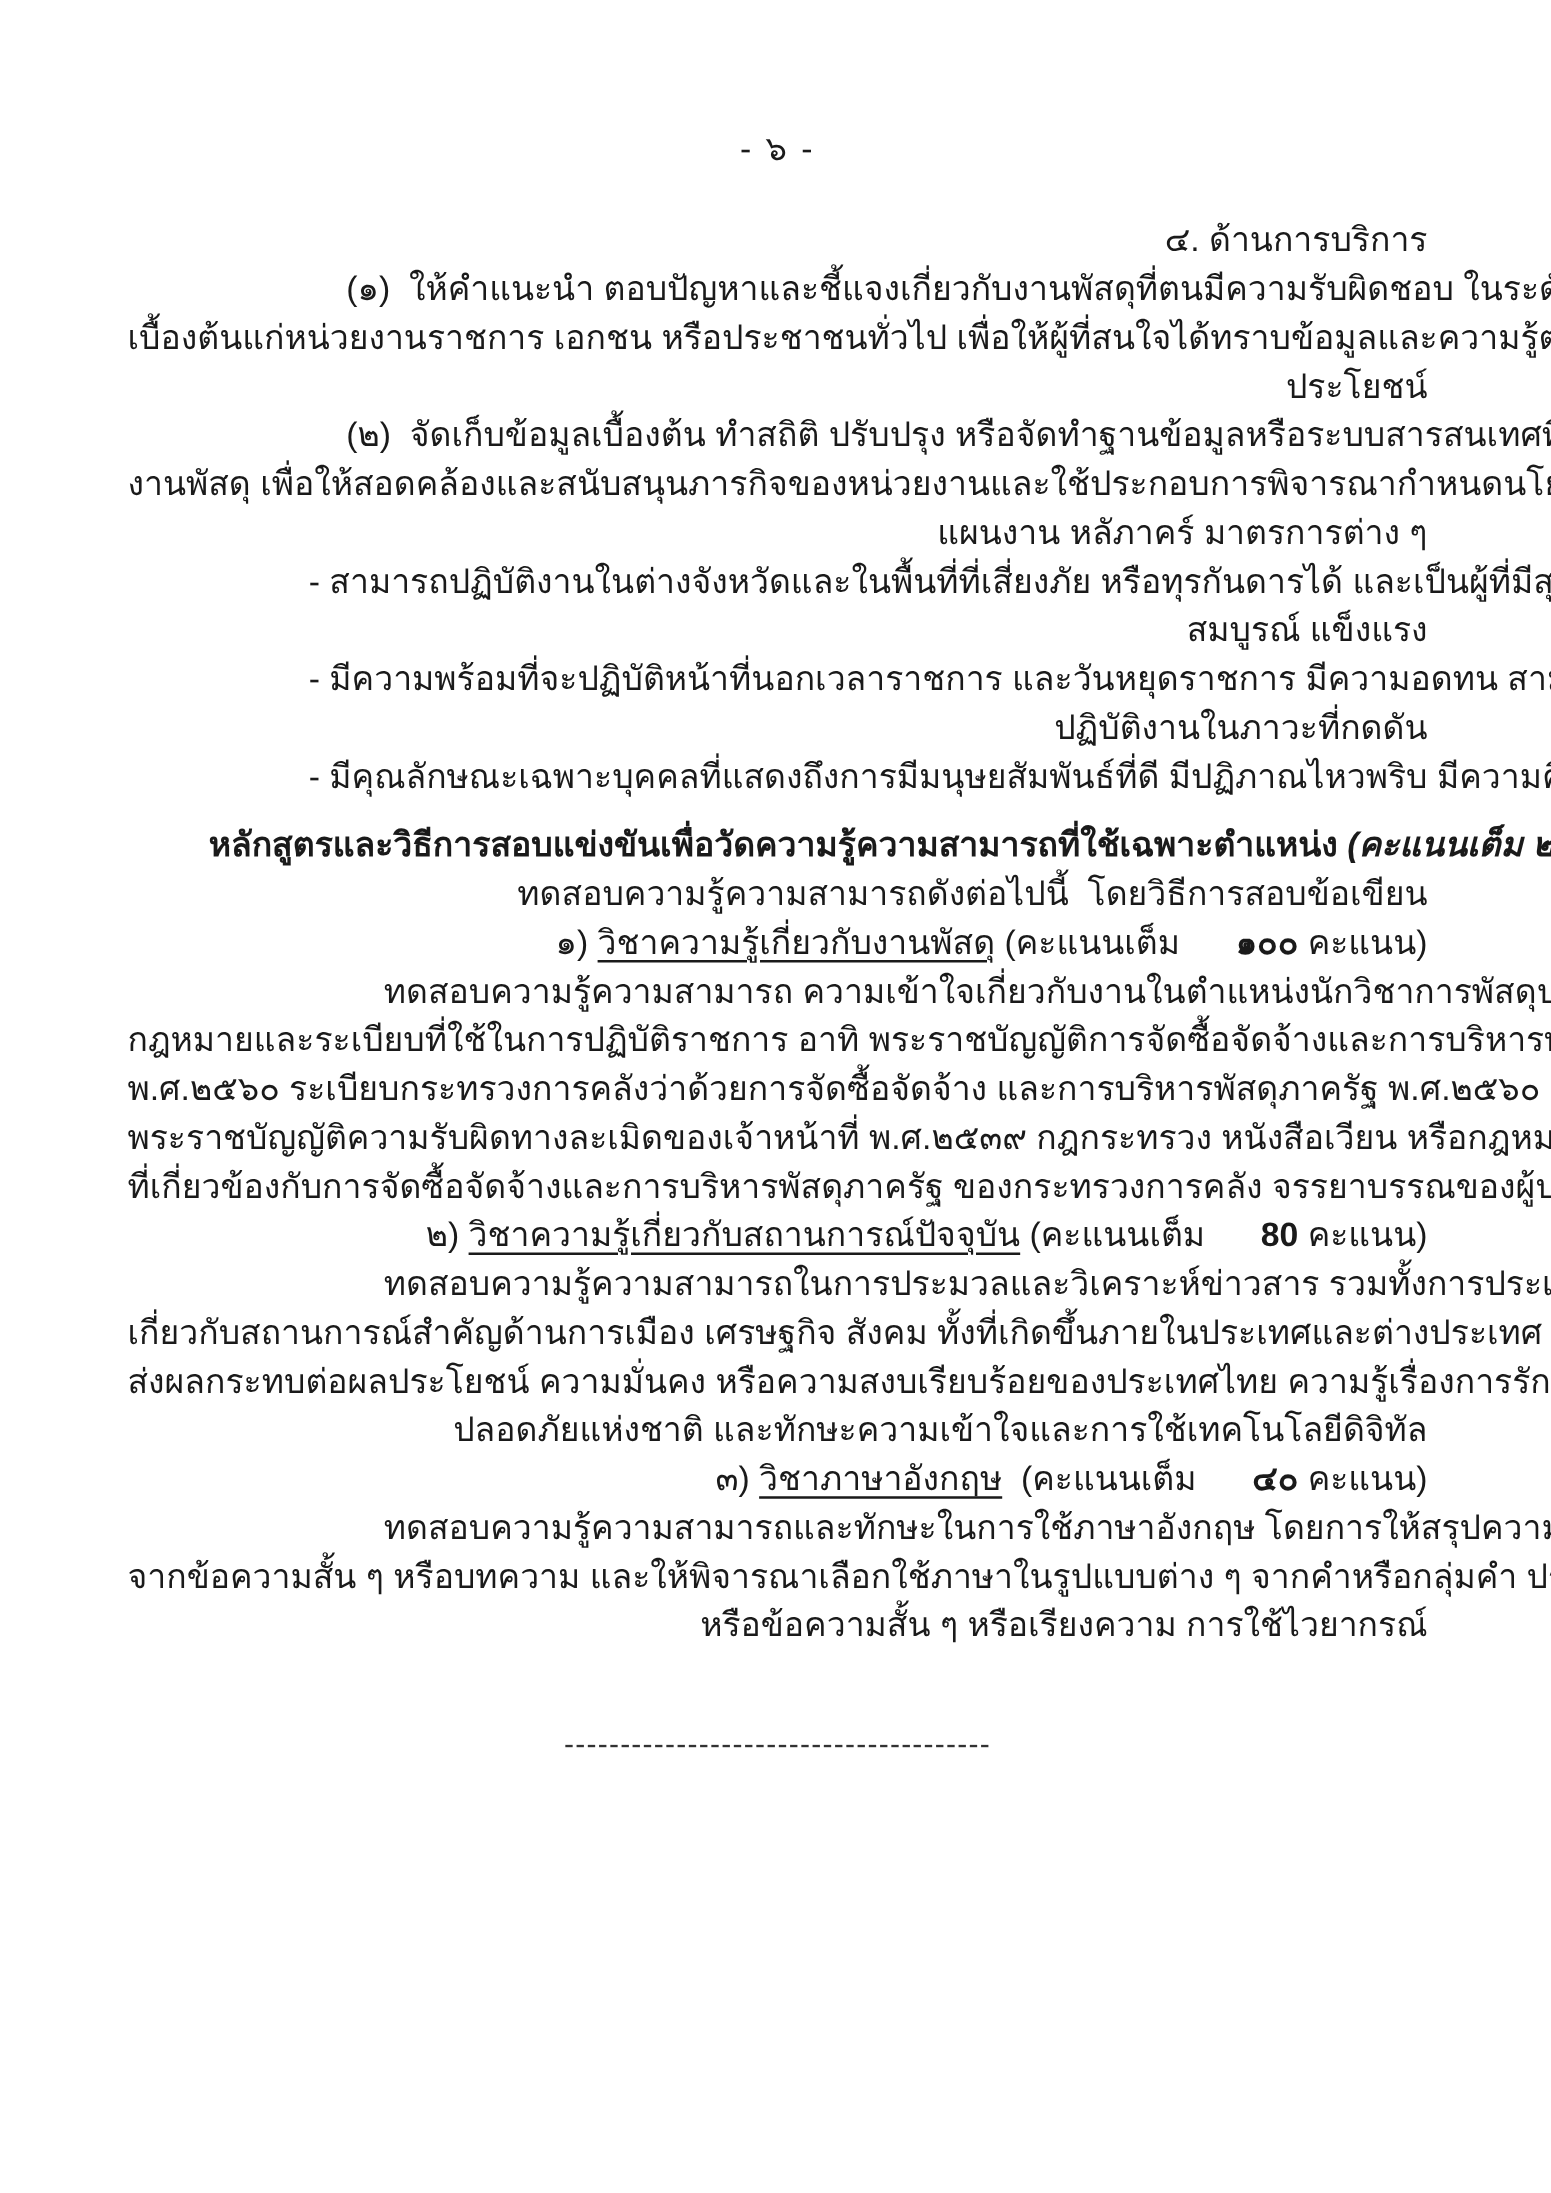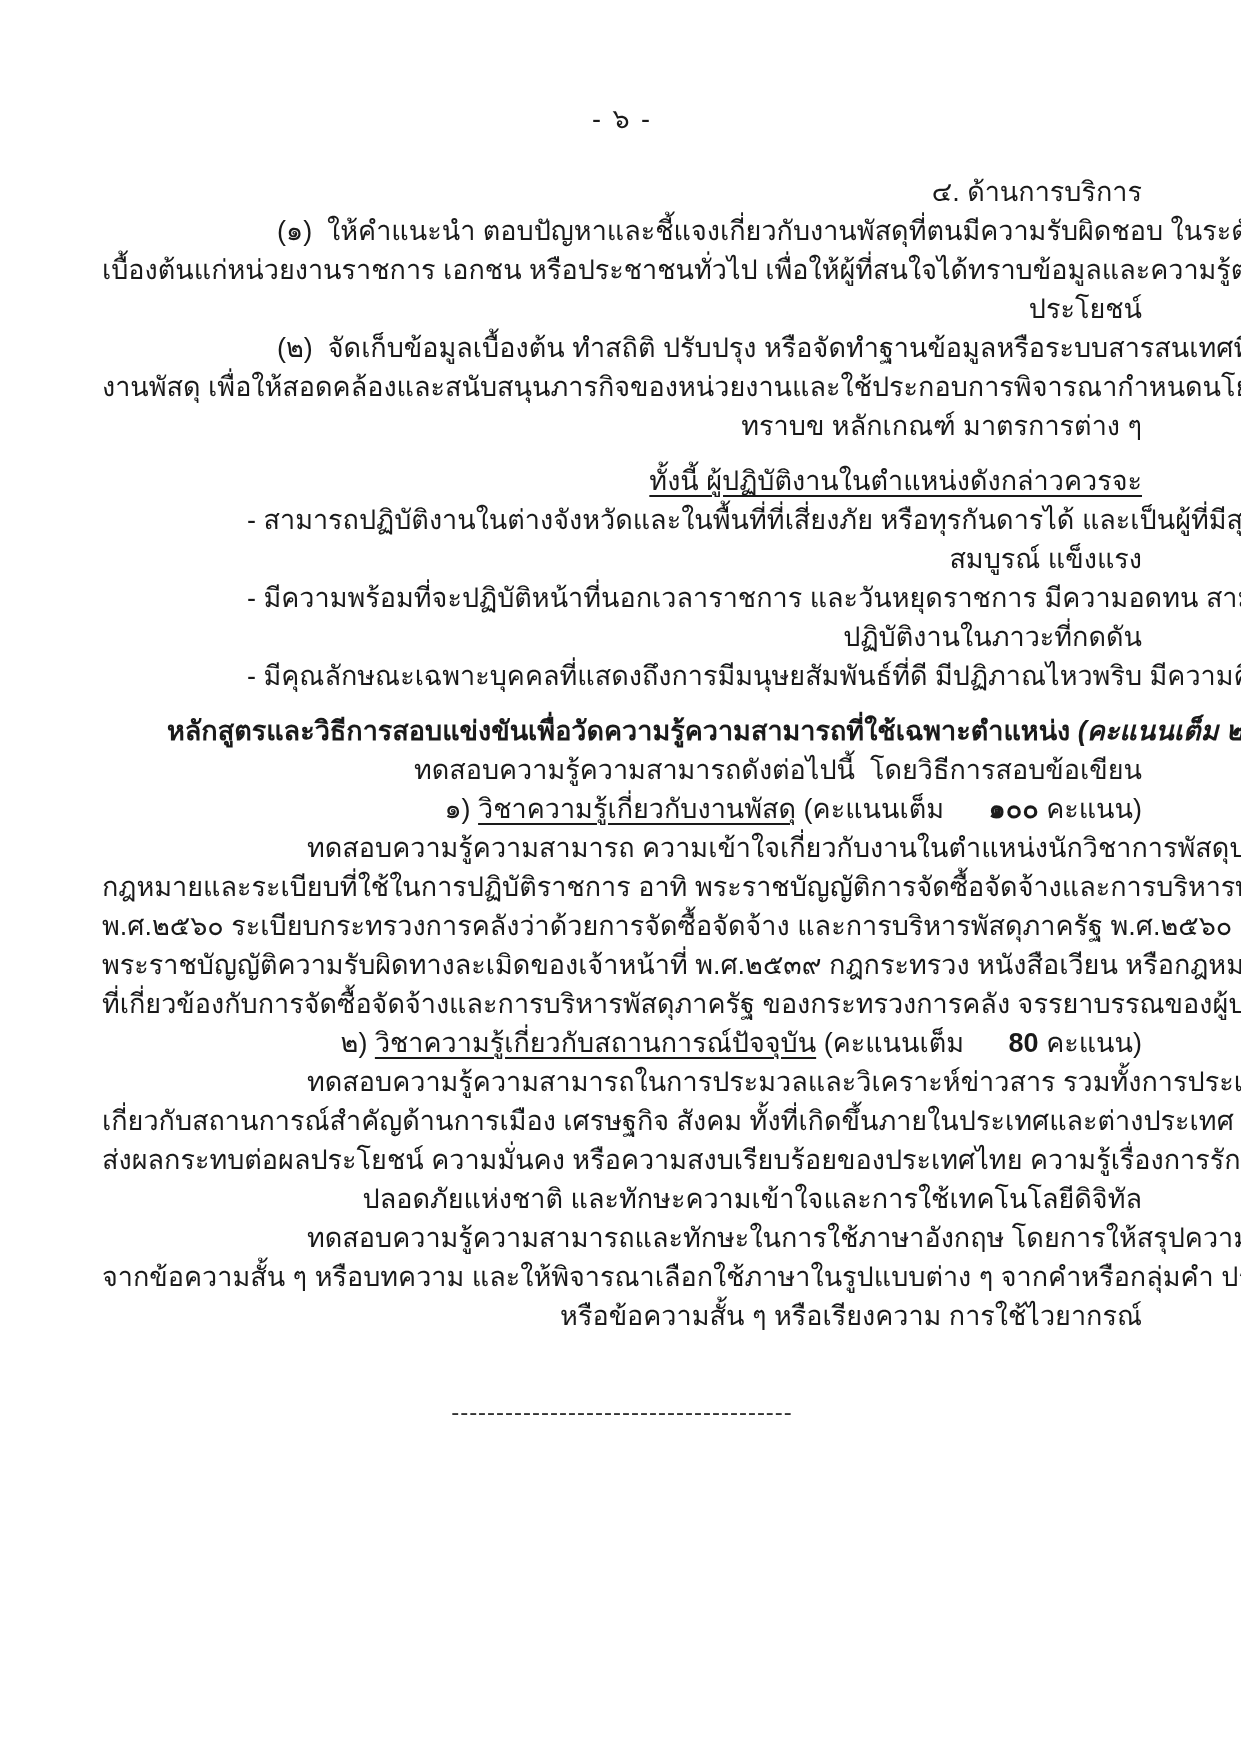--- a/index.html
+++ b/index.html
@@ -62,39 +62,39 @@
 <div class="page">
   <div class="content">
     <div class="page-number">- ๖ -</div>
     <div>
         <div class="line i1"><span class="seg-plain">๔. ด้านการบริการ</span></div>
         <div class="line i2"><span class="seg-plain">(๑)  ให้คำแนะนำ ตอบปัญหาและชี้แจงเกี่ยวกับงานพัสดุที่ตนมีความรับผิดชอบ ในระดับ</span></div>
         <div class="line i0"><span class="seg-plain">เบื้องต้นแก่หน่วยงานราชการ เอกชน หรือประชาชนทั่วไป เพื่อให้ผู้ที่สนใจได้ทราบข้อมูลและความรู้ต่าง ๆ ที่เป็น</span></div>
         <div class="line i0"><span class="seg-plain">ประโยชน์</span></div>
         <div class="line i2"><span class="seg-plain">(๒)  จัดเก็บข้อมูลเบื้องต้น ทำสถิติ ปรับปรุง หรือจัดทำฐานข้อมูลหรือระบบสารสนเทศที่เกี่ยวกับ</span></div>
         <div class="line i0"><span class="seg-plain">งานพัสดุ เพื่อให้สอดคล้องและสนับสนุนภารกิจของหน่วยงานและใช้ประกอบการพิจารณากำหนดนโยบาย</span></div>
-        <div class="line i0"><span class="seg-plain">ทราบข หลักเกณฑ์ มาตรการต่าง ๆ</span></div>
-        <div class="line i1 gap"><span class="seg-underline">ทั้งนี้ ผู้ปฏิบัติงานในตำแหน่งดังกล่าวควรจะ</span></div>
+        <div class="line i0"><span class="seg-plain">แผนงาน หลัภาคร์ มาตรการต่าง ๆ</span></div>
         <div class="line i1"><span class="seg-plain">- สามารถปฏิบัติงานในต่างจังหวัดและในพื้นที่ที่เสี่ยงภัย หรือทุรกันดารได้ และเป็นผู้ที่มีสุขภาพ</span></div>
         <div class="line i0"><span class="seg-plain">สมบูรณ์ แข็งแรง</span></div>
         <div class="line i1"><span class="seg-plain">- มีความพร้อมที่จะปฏิบัติหน้าที่นอกเวลาราชการ และวันหยุดราชการ มีความอดทน สามารถ</span></div>
         <div class="line i0"><span class="seg-plain">ปฏิบัติงานในภาวะที่กดดัน</span></div>
         <div class="line i1"><span class="seg-plain">- มีคุณลักษณะเฉพาะบุคคลที่แสดงถึงการมีมนุษยสัมพันธ์ที่ดี มีปฏิภาณไหวพริบ มีความคิดริเริ่มสร้างสรรค์</span></div>
         <div class="line ih gap"><span class="seg-bold">หลักสูตรและวิธีการสอบแข่งขันเพื่อวัดความรู้ความสามารถที่ใช้เฉพาะตำแหน่ง </span><span class="seg-bold-italic">(คะแนนเต็ม ๒๐๐ คะแนน)</span></div>
         <div class="line i2"><span class="seg-plain">ทดสอบความรู้ความสามารถดังต่อไปนี้  โดยวิธีการสอบข้อเขียน</span></div>
         <div class="line i4"><span class="seg-plain">๑) </span><span class="seg-underline">วิชาความรู้เกี่ยวกับงานพัสดุ</span><span class="seg-plain"> (คะแนนเต็ม </span><span class="seg-bold">๑๐๐</span><span class="seg-plain"> คะแนน)</span></div>
         <div class="line i3"><span class="seg-plain">ทดสอบความรู้ความสามารถ ความเข้าใจเกี่ยวกับงานในตำแหน่งนักวิชาการพัสดุปฏิบัติการ</span></div>
         <div class="line i0"><span class="seg-plain">กฎหมายและระเบียบที่ใช้ในการปฏิบัติราชการ อาทิ พระราชบัญญัติการจัดซื้อจัดจ้างและการบริหารพัสดุภาครัฐ</span></div>
         <div class="line i0"><span class="seg-plain">พ.ศ.๒๕๖๐ ระเบียบกระทรวงการคลังว่าด้วยการจัดซื้อจัดจ้าง และการบริหารพัสดุภาครัฐ พ.ศ.๒๕๖๐</span></div>
         <div class="line i0"><span class="seg-plain">พระราชบัญญัติความรับผิดทางละเมิดของเจ้าหน้าที่ พ.ศ.๒๕๓๙ กฎกระทรวง หนังสือเวียน หรือกฎหมายอื่น ๆ</span></div>
         <div class="line i0"><span class="seg-plain">ที่เกี่ยวข้องกับการจัดซื้อจัดจ้างและการบริหารพัสดุภาครัฐ ของกระทรวงการคลัง จรรยาบรรณของผู้ปฏิบัติงานพัสดุ</span></div>
         <div class="line i4"><span class="seg-plain">๒) </span><span class="seg-underline">วิชาความรู้เกี่ยวกับสถานการณ์ปัจจุบัน</span><span class="seg-plain"> (คะแนนเต็ม </span><span class="seg-bold">80</span><span class="seg-plain"> คะแนน)</span></div>
         <div class="line i3"><span class="seg-plain">ทดสอบความรู้ความสามารถในการประมวลและวิเคราะห์ข่าวสาร รวมทั้งการประเมินแนวโน้ม</span></div>
         <div class="line i0"><span class="seg-plain">เกี่ยวกับสถานการณ์สำคัญด้านการเมือง เศรษฐกิจ สังคม ทั้งที่เกิดขึ้นภายในประเทศและต่างประเทศ ซึ่งอาจ</span></div>
         <div class="line i0"><span class="seg-plain">ส่งผลกระทบต่อผลประโยชน์ ความมั่นคง หรือความสงบเรียบร้อยของประเทศไทย ความรู้เรื่องการรักษาความ</span></div>
         <div class="line i0"><span class="seg-plain">ปลอดภัยแห่งชาติ และทักษะความเข้าใจและการใช้เทคโนโลยีดิจิทัล</span></div>
+        <div class="line i4"><span class="seg-plain">๓) </span><span class="seg-underline">วิชาภาษาอังกฤษ</span><span class="seg-plain">  (คะแนนเต็ม </span><span class="seg-bold">๔๐</span><span class="seg-plain"> คะแนน)</span></div>
         <div class="line i3"><span class="seg-plain">ทดสอบความรู้ความสามารถและทักษะในการใช้ภาษาอังกฤษ โดยการให้สรุปความ หรือตีความ</span></div>
         <div class="line i0"><span class="seg-plain">จากข้อความสั้น ๆ หรือบทความ และให้พิจารณาเลือกใช้ภาษาในรูปแบบต่าง ๆ จากคำหรือกลุ่มคำ ประโยค</span></div>
         <div class="line i0"><span class="seg-plain">หรือข้อความสั้น ๆ หรือเรียงความ การใช้ไวยากรณ์</span></div>
       </div>
     <div class="divider">--------------------------------------</div>
   </div>
 </div>
 
 </body></html>

